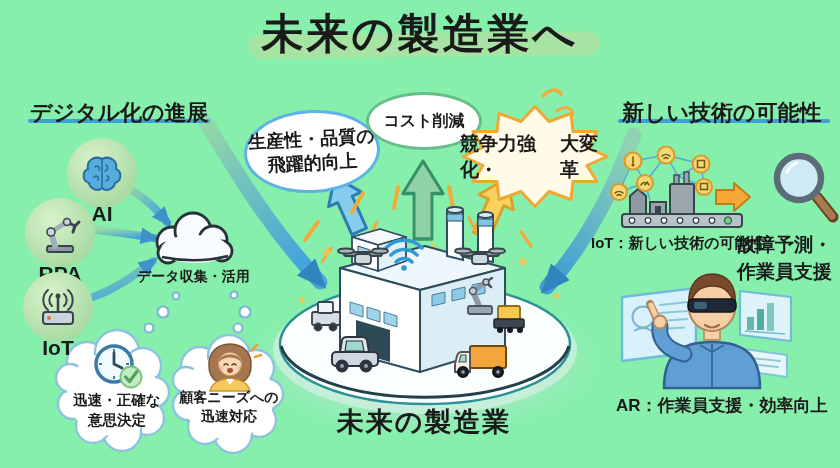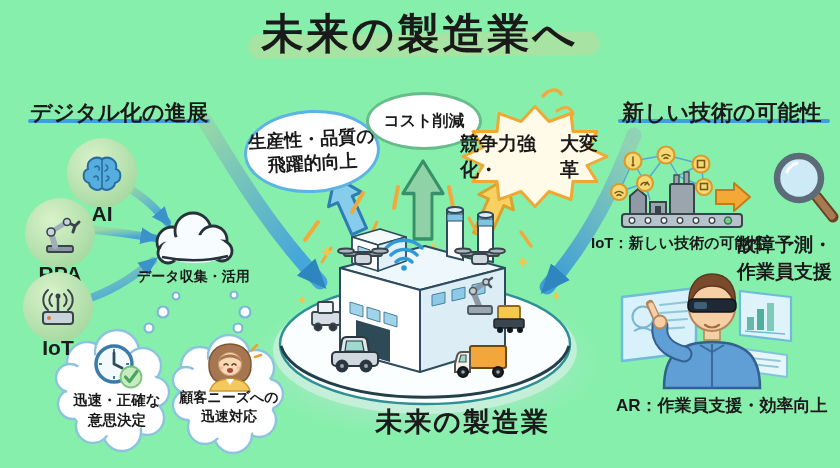--- a/index.html
+++ b/index.html
@@ -22,21 +22,21 @@
   .bubble-text{text-align:center;z-index:3;line-height:1.35;}
   .bubble-text span{display:block;}
   .benefit{background:#fff;border-radius:50%;display:flex;align-items:center;justify-content:center;
            text-align:center;line-height:1.3;z-index:2;white-space:nowrap;}
   .benefit span{display:block;}
   .b-blue{border:3.5px solid #5db3e3;font-size:18px;transform:rotate(-3deg);}
   .b-green{border:3.5px solid #66bd89;font-size:16px;}
   .starburst{z-index:2;}
   .starburst .bt{position:absolute;inset:0;display:flex;flex-direction:row;align-items:center;
                  justify-content:center;font-size:19px;font-weight:800;line-height:1.35;}
-  .caption{font-size:27px;text-align:right;letter-spacing:2px;z-index:3;}
+  .caption{font-size:27px;text-align:center;letter-spacing:2px;z-index:3;}
   .rlabel{font-size:15px;white-space:nowrap;z-index:3;}
   .rlabel2{font-size:19px;line-height:1.4;z-index:3;font-family:Liberation Serif, serif;}
   .rlabel2 span{display:block;}
   .ar-label{font-size:17px;white-space:nowrap;z-index:3;}
 </style>
 </head>
 <body>
 
 <div class="canvas">
 

